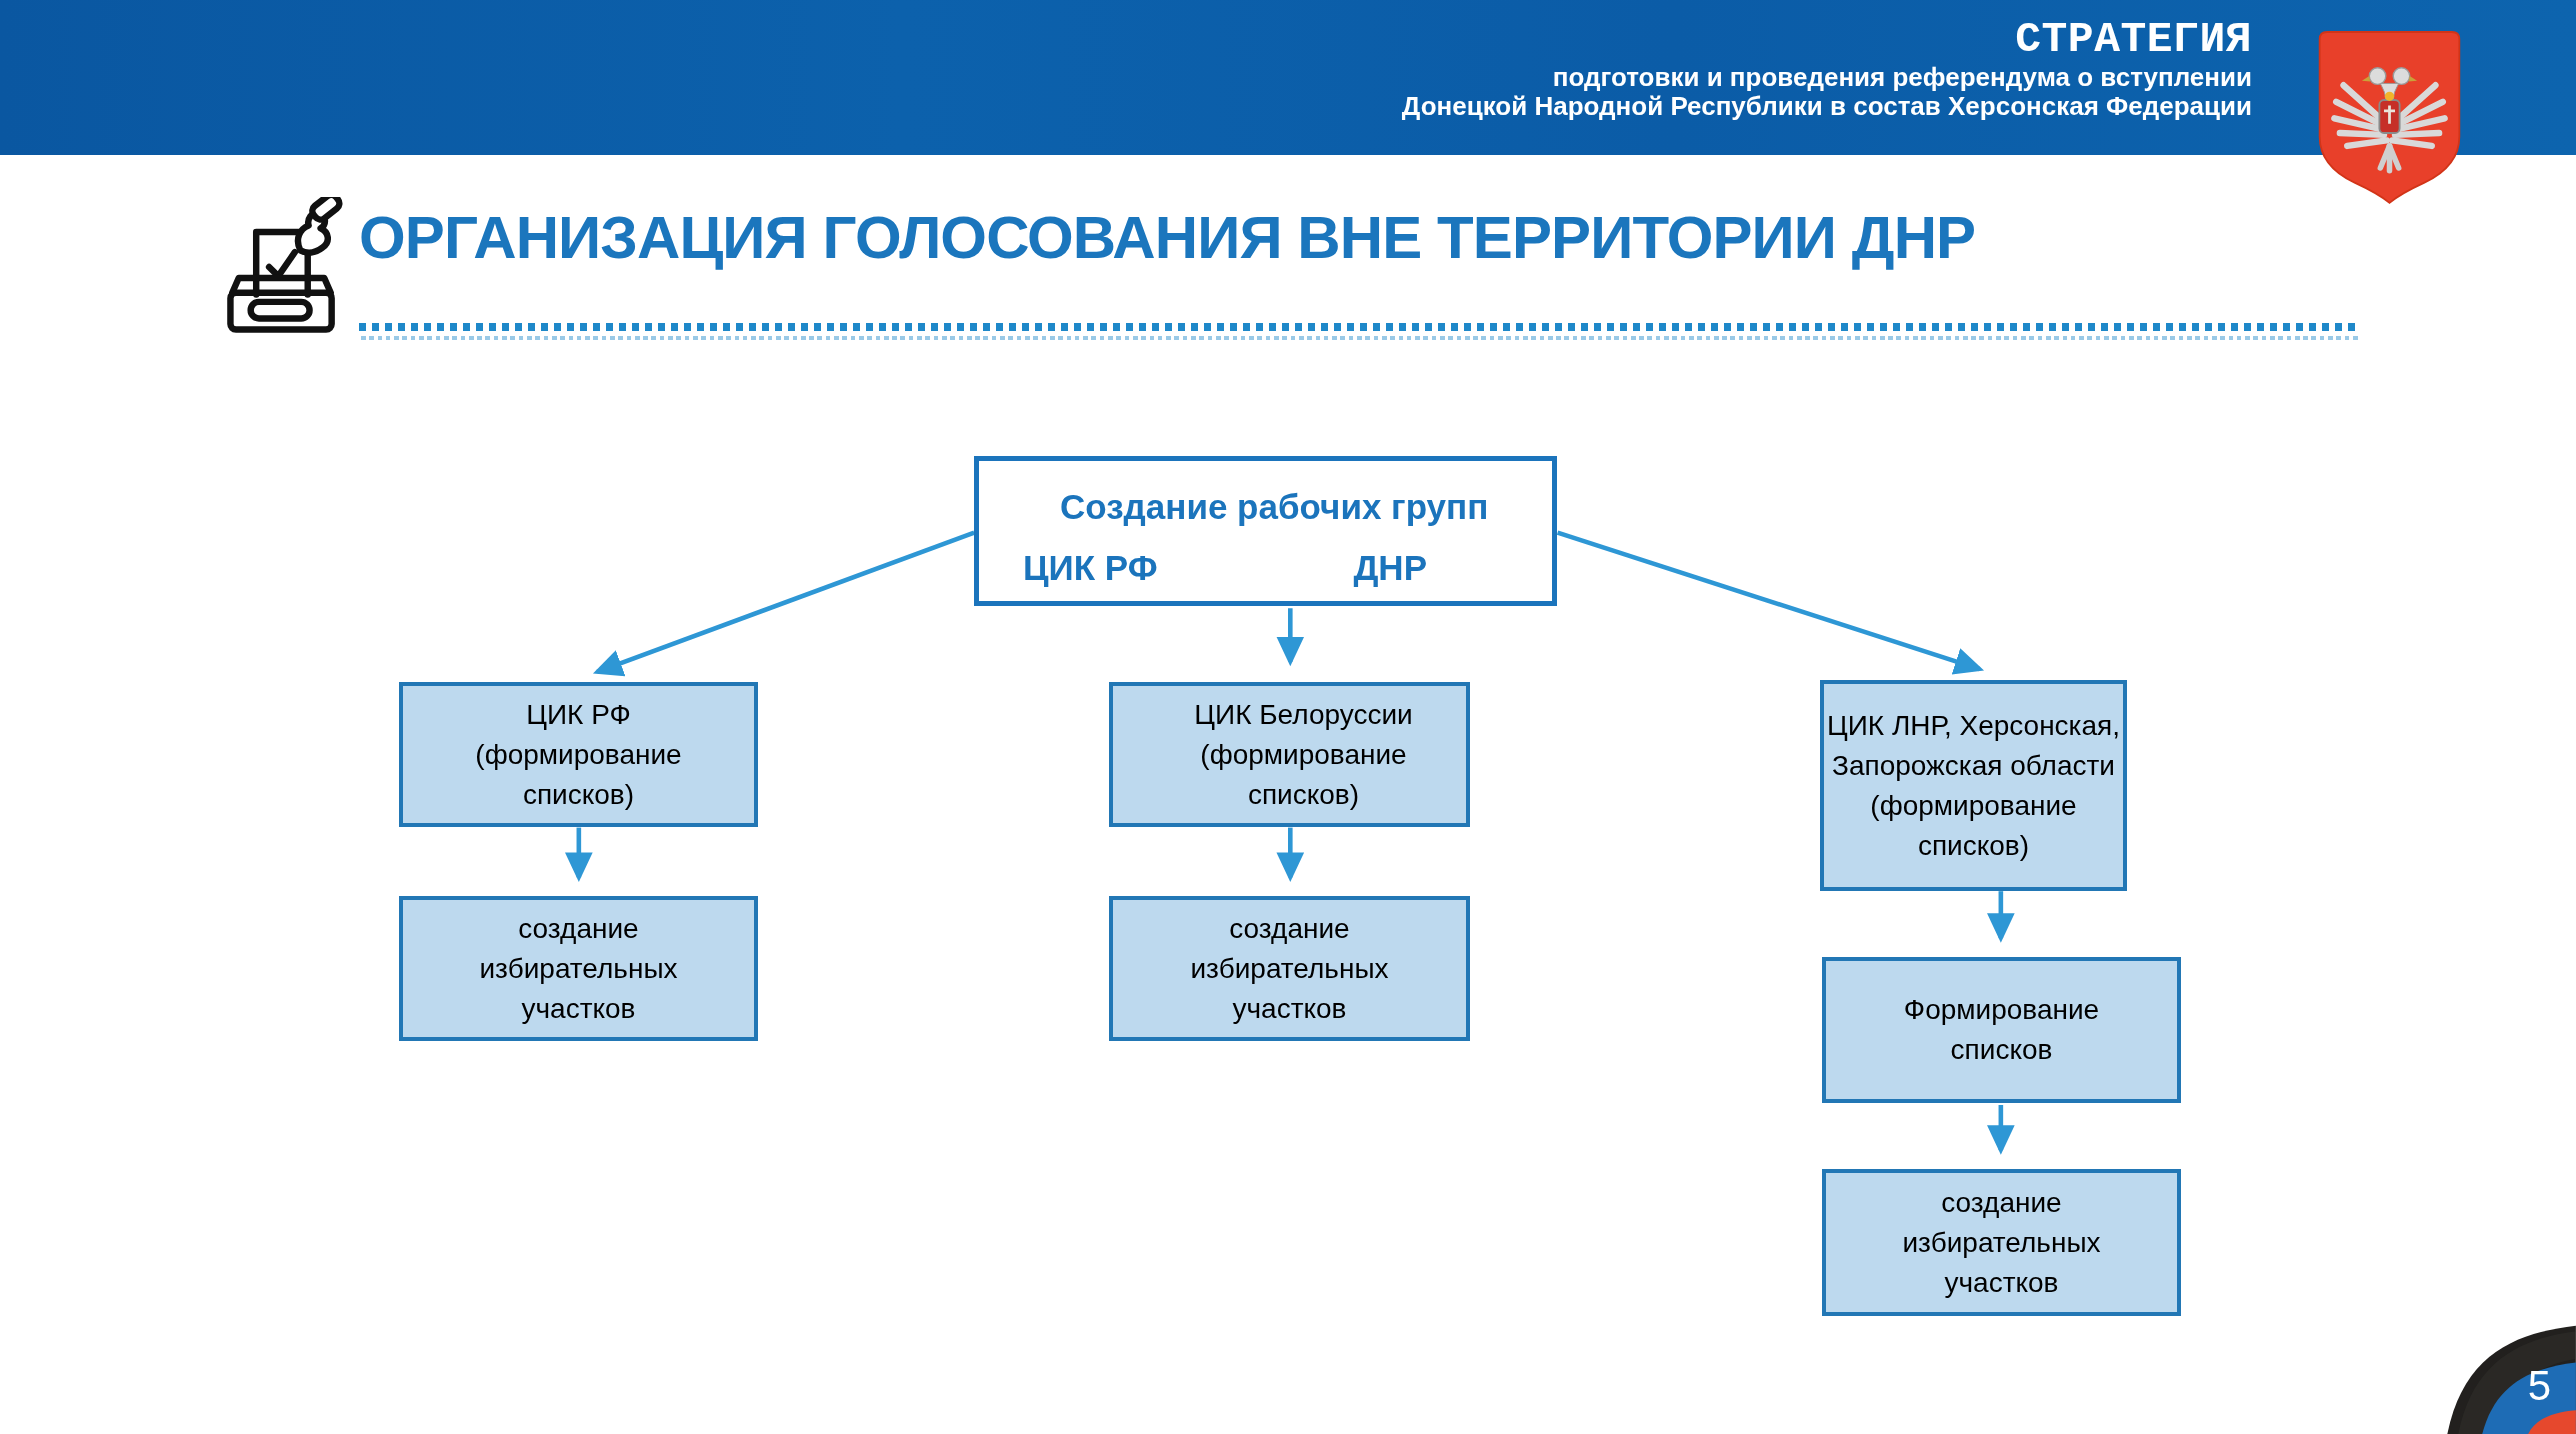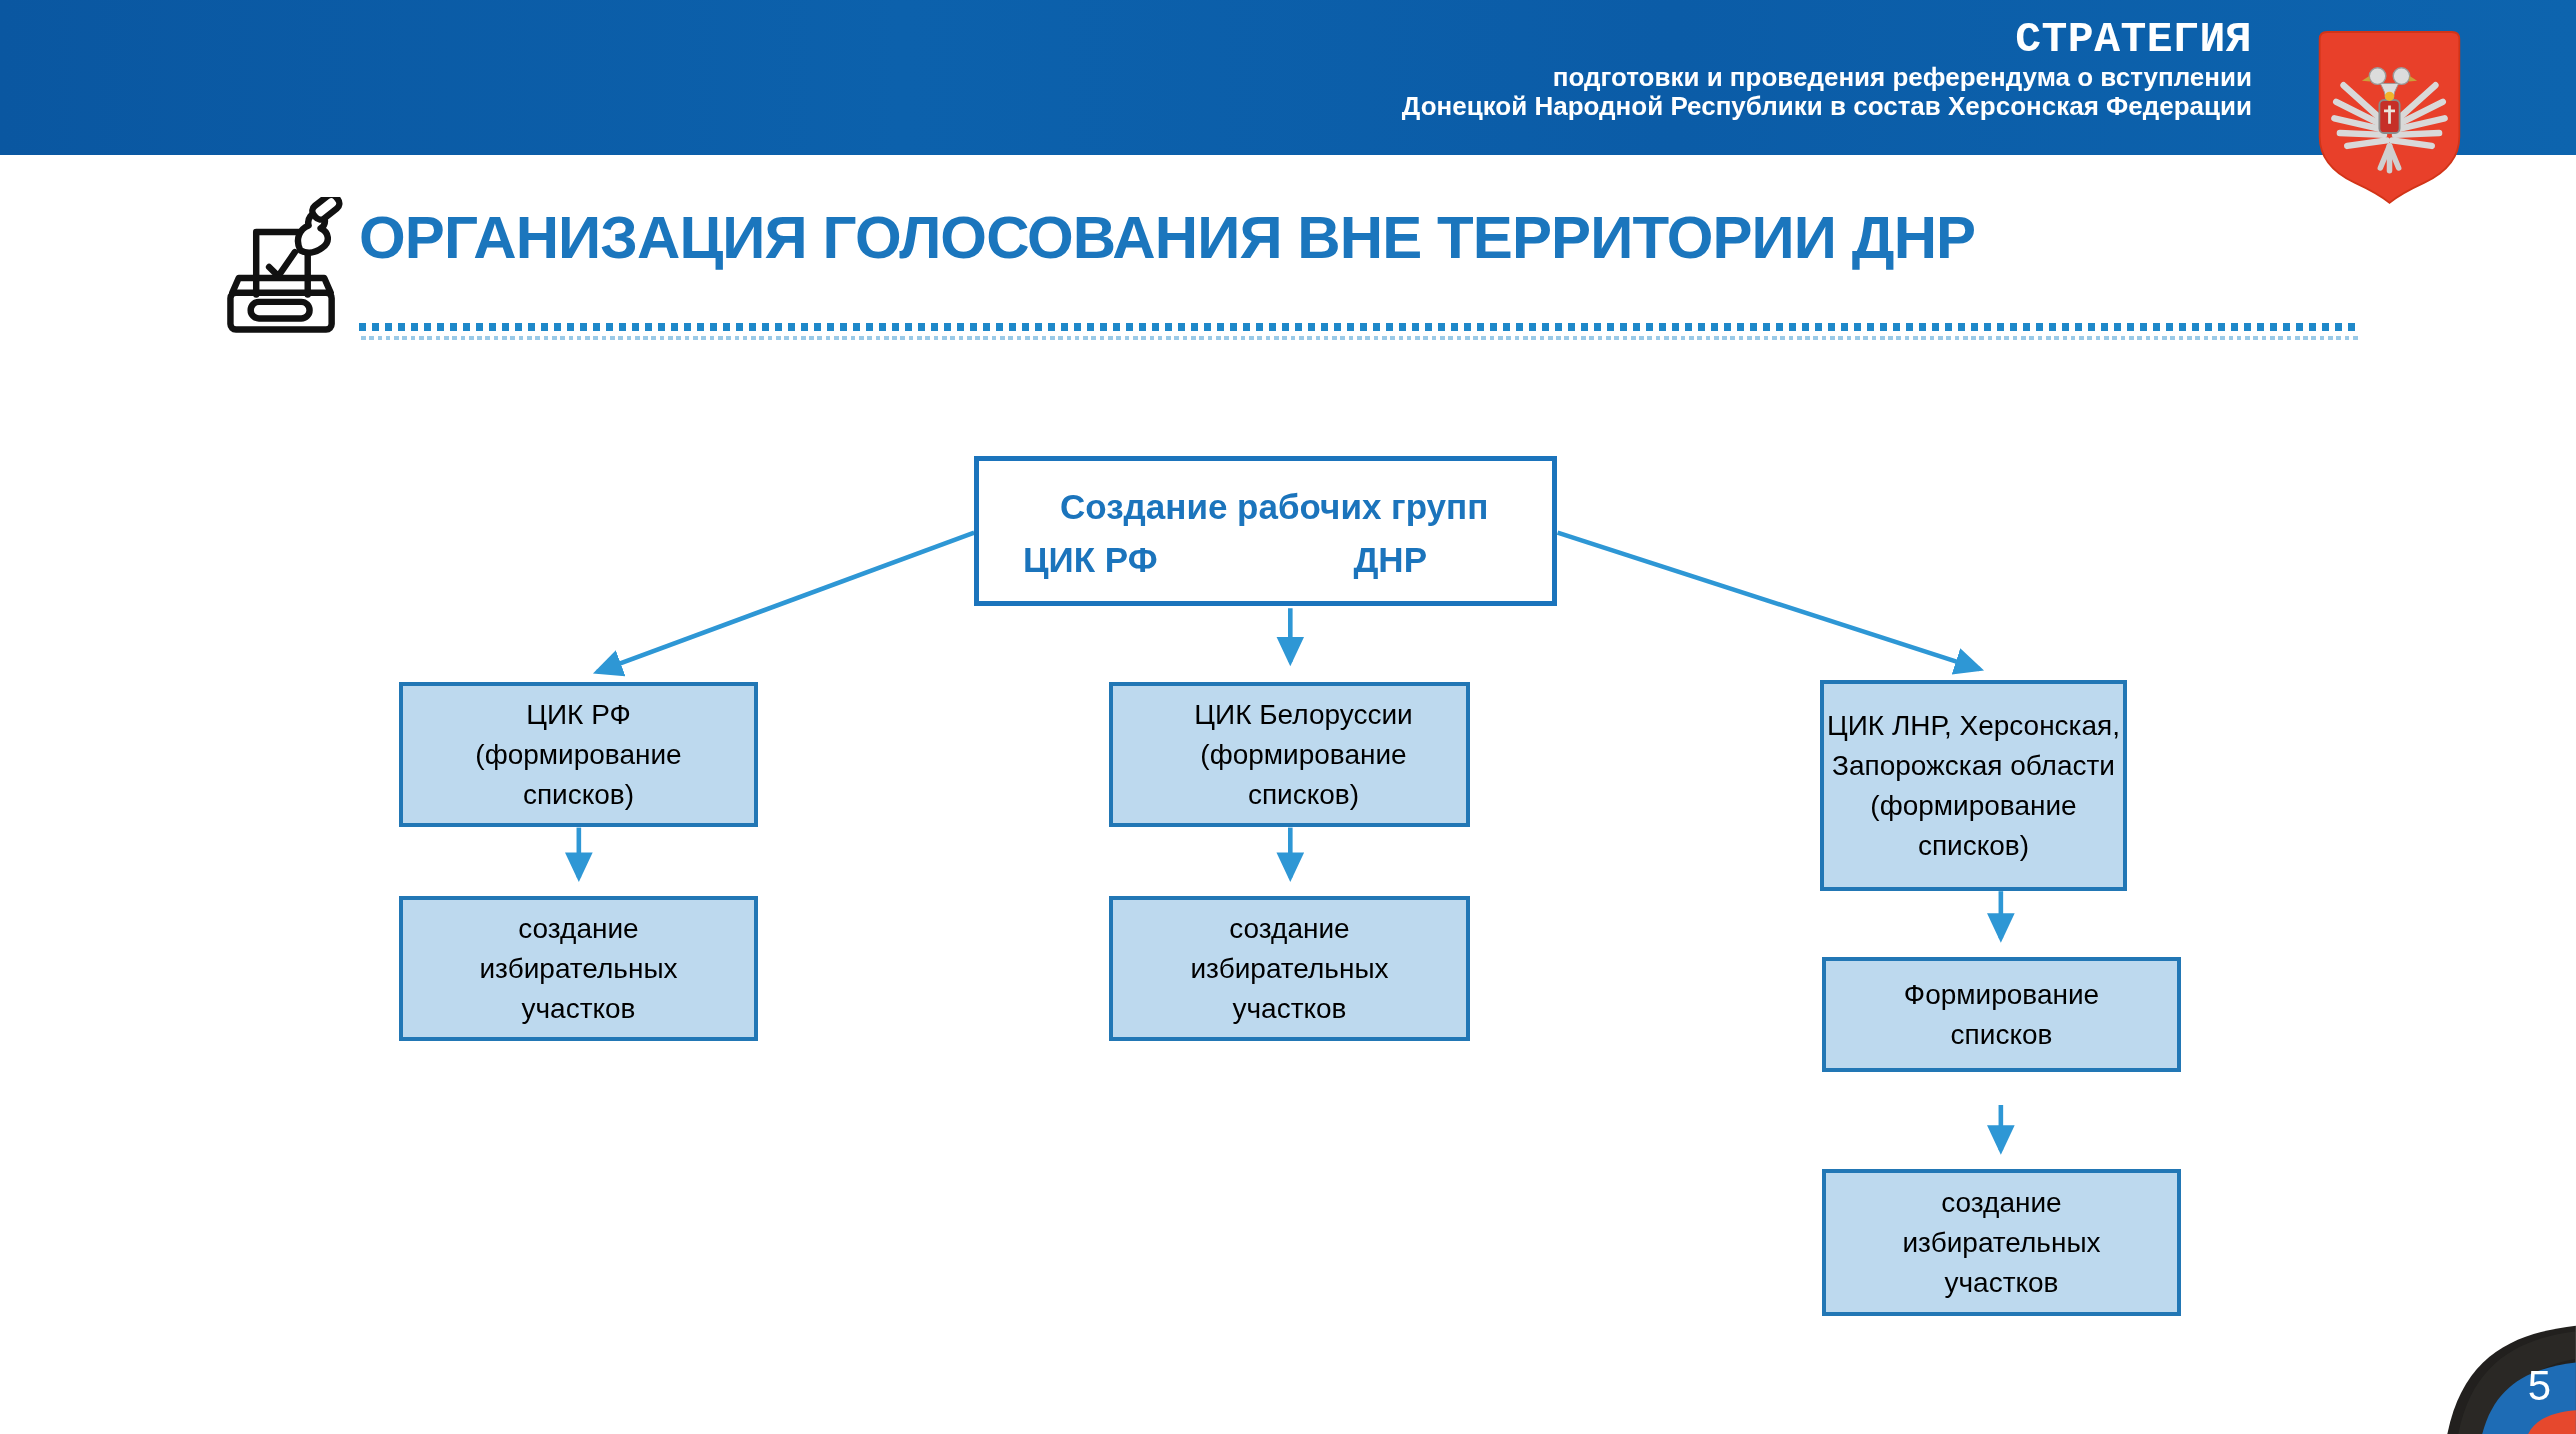--- a/index.html
+++ b/index.html
@@ -37,21 +37,21 @@
     position:absolute; background:#bdd9ee; border:4.6px solid #2277b5; box-sizing:border-box;
     color:#000; font-size:28px; line-height:40px; text-align:center;
     display:flex; flex-direction:column; justify-content:center;
   }
   .root-box {
     position:absolute; left:974px; top:456px; width:583px; height:150px; box-sizing:border-box;
     background:#ffffff; border:5.5px solid #1b74bc; color:#1b74bc;
     font-size:35px; font-weight:bold; line-height:1.0;
     padding:28px 28px 0 44px; text-align:left;
   }
-  .root-line1 { text-indent:37px; margin-bottom:18px; }
+  .root-line1 { text-indent:37px; margin-bottom:26px; }
   .root-line2 { display:flex; justify-content:space-between; padding-right:97px; }
   
   .corner { position:absolute; right:0; bottom:0; width:138px; height:112px; }
   .page-number {
     position:absolute; left:2519px; top:1362px; width:41px; text-align:center;
     color:#ffffff; font-size:42px; font-weight:normal;
   }
 </style>
 </head>
 <body>
@@ -170,21 +170,21 @@
     <div>избирательных</div>
     <div>участков</div>
   </div>
 
   <div class="flow-box" style="left:1109px; top:896px; width:361px; height:145px;">
     <div>создание</div>
     <div>избирательных</div>
     <div>участков</div>
   </div>
 
-  <div class="flow-box" style="left:1822px; top:957px; width:359px; height:115px;">
+  <div class="flow-box" style="left:1822px; top:957px; width:359px; height:146px;">
     <div>Формирование</div>
     <div>списков</div>
   </div>
 
   <div class="flow-box" style="left:1822px; top:1169px; width:359px; height:147px;">
     <div>создание</div>
     <div>избирательных</div>
     <div>участков</div>
   </div>
 

